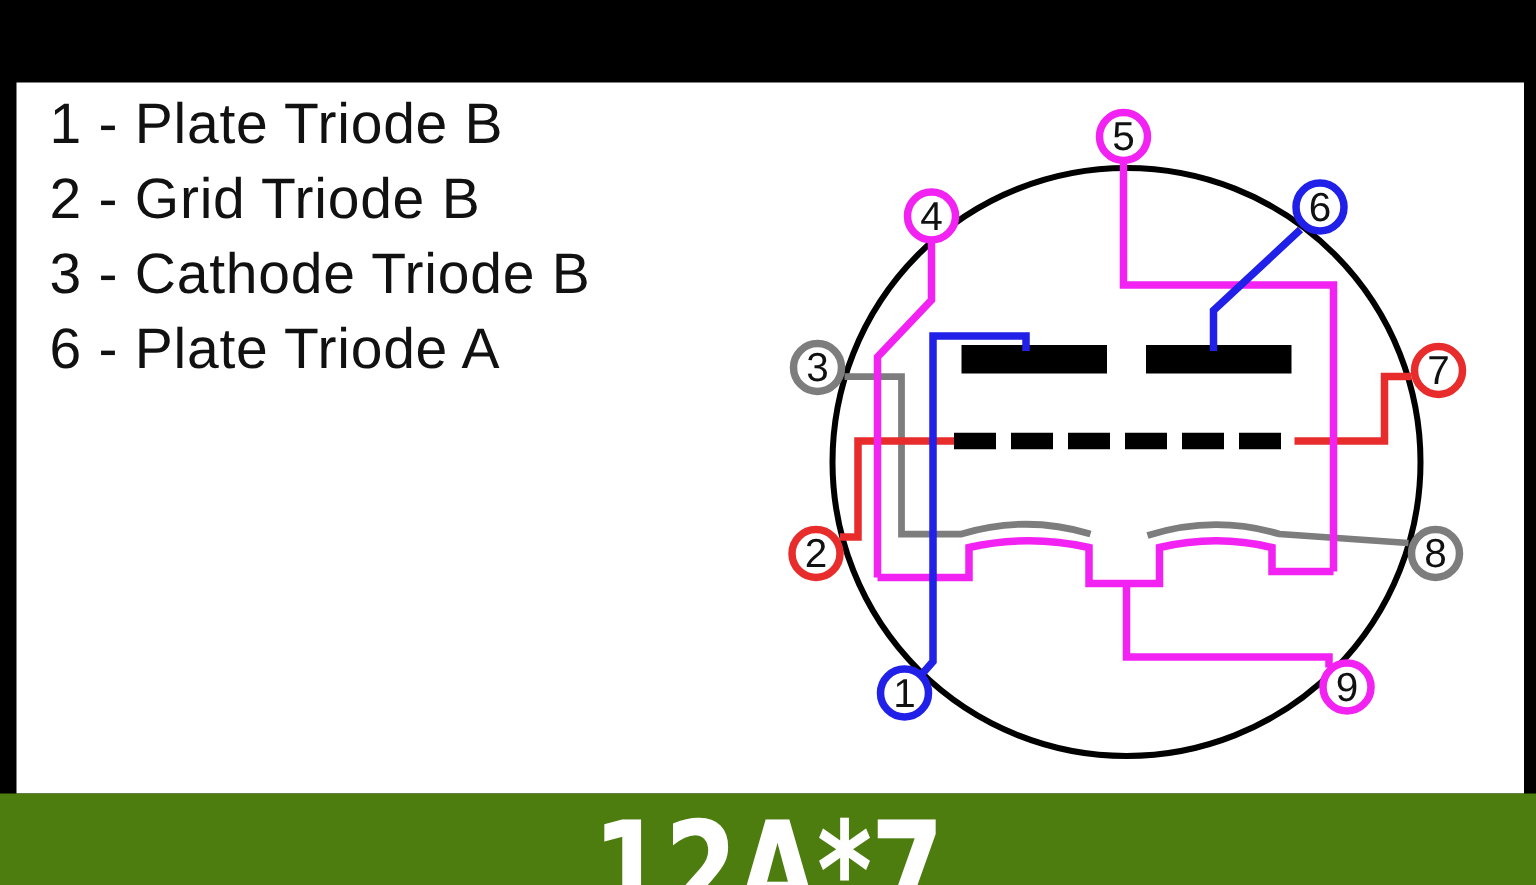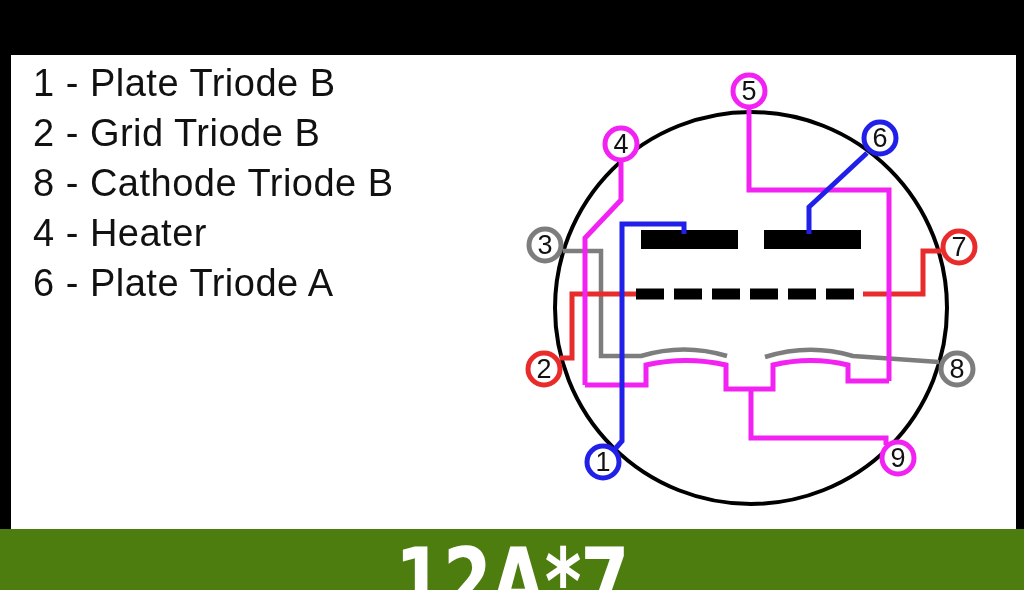--- a/index.html
+++ b/index.html
@@ -40,22 +40,21 @@
 </head>
 <body>
 
 <div class="stage">
 
   <div class="panel">
 
     <div class="legend">
       <div class="legend-line">1 - Plate Triode B</div>
       <div class="legend-line">2 - Grid Triode B</div>
-      <div class="legend-line">8 - Cathode Triode B</div>
-      <div class="legend-line">4 - Heater</div>
+      <div class="legend-line">3 - Cathode Triode B</div>
       <div class="legend-line">6 - Plate Triode A</div>
     </div>
 
     <svg class="diagram" width="1024" height="579" viewBox="0 0 1024 579">
 
       <circle class="envelope" cx="740" cy="253" r="196"></circle>
 
       <path class="cathode" d="M 552 196 L 590 196 L 590 301 L 630 301 Q 673 288 716 301" stroke="#7D7D7D"></path>
       <path class="cathode" d="M 754 302 Q 798 288 842 301 L 928 307" stroke="#7D7D7D"></path>
 

